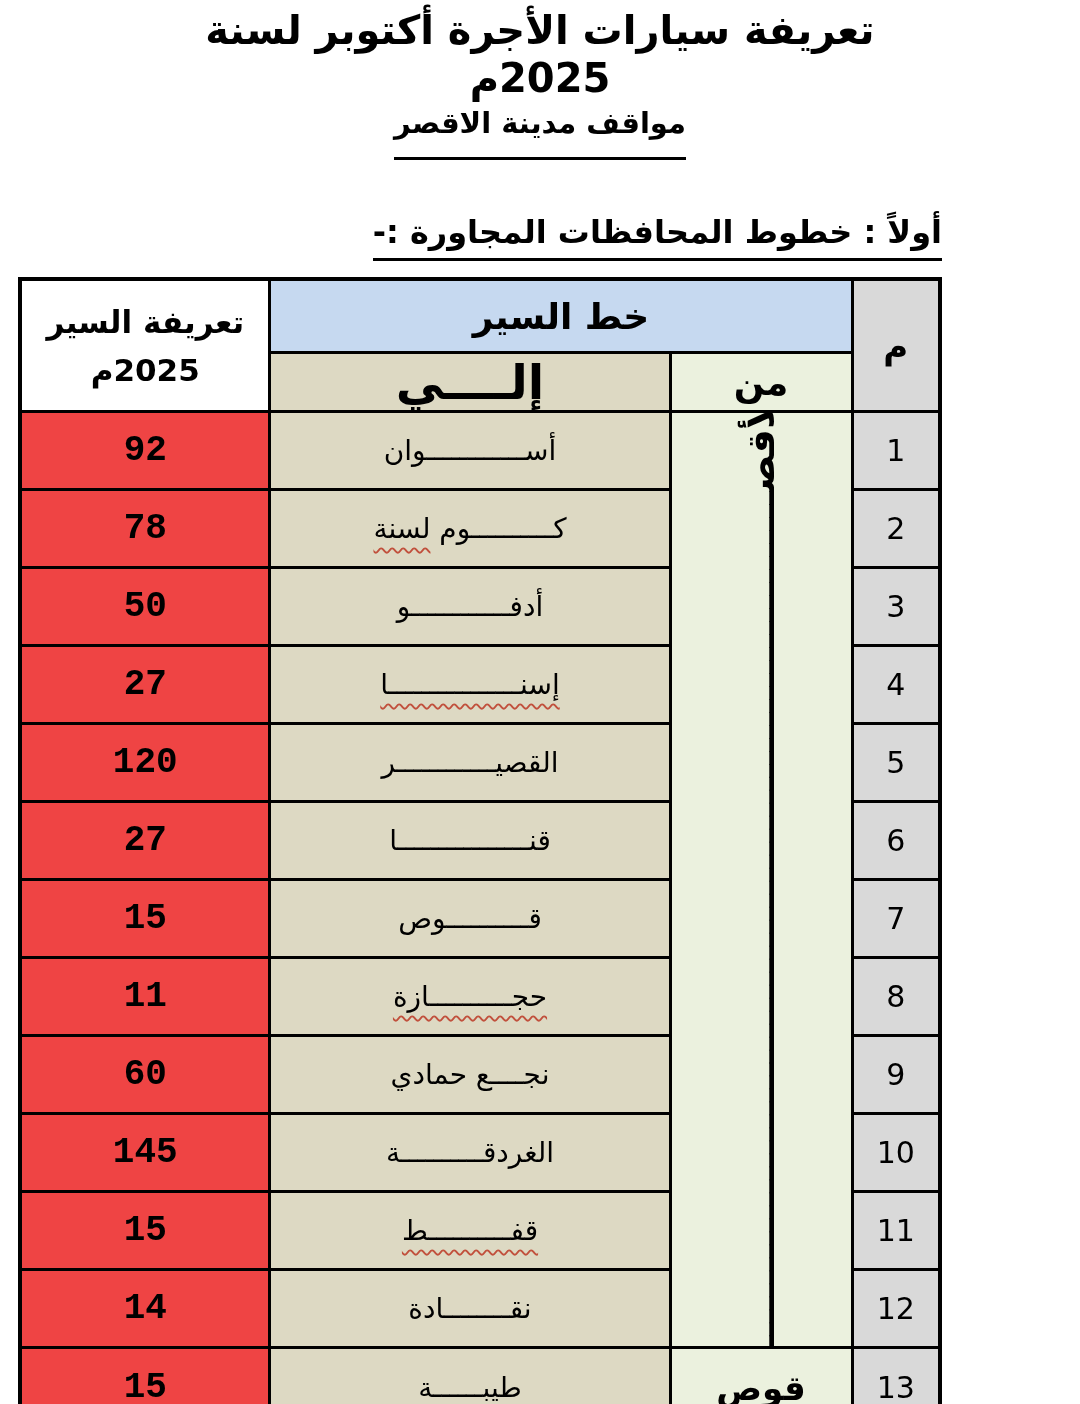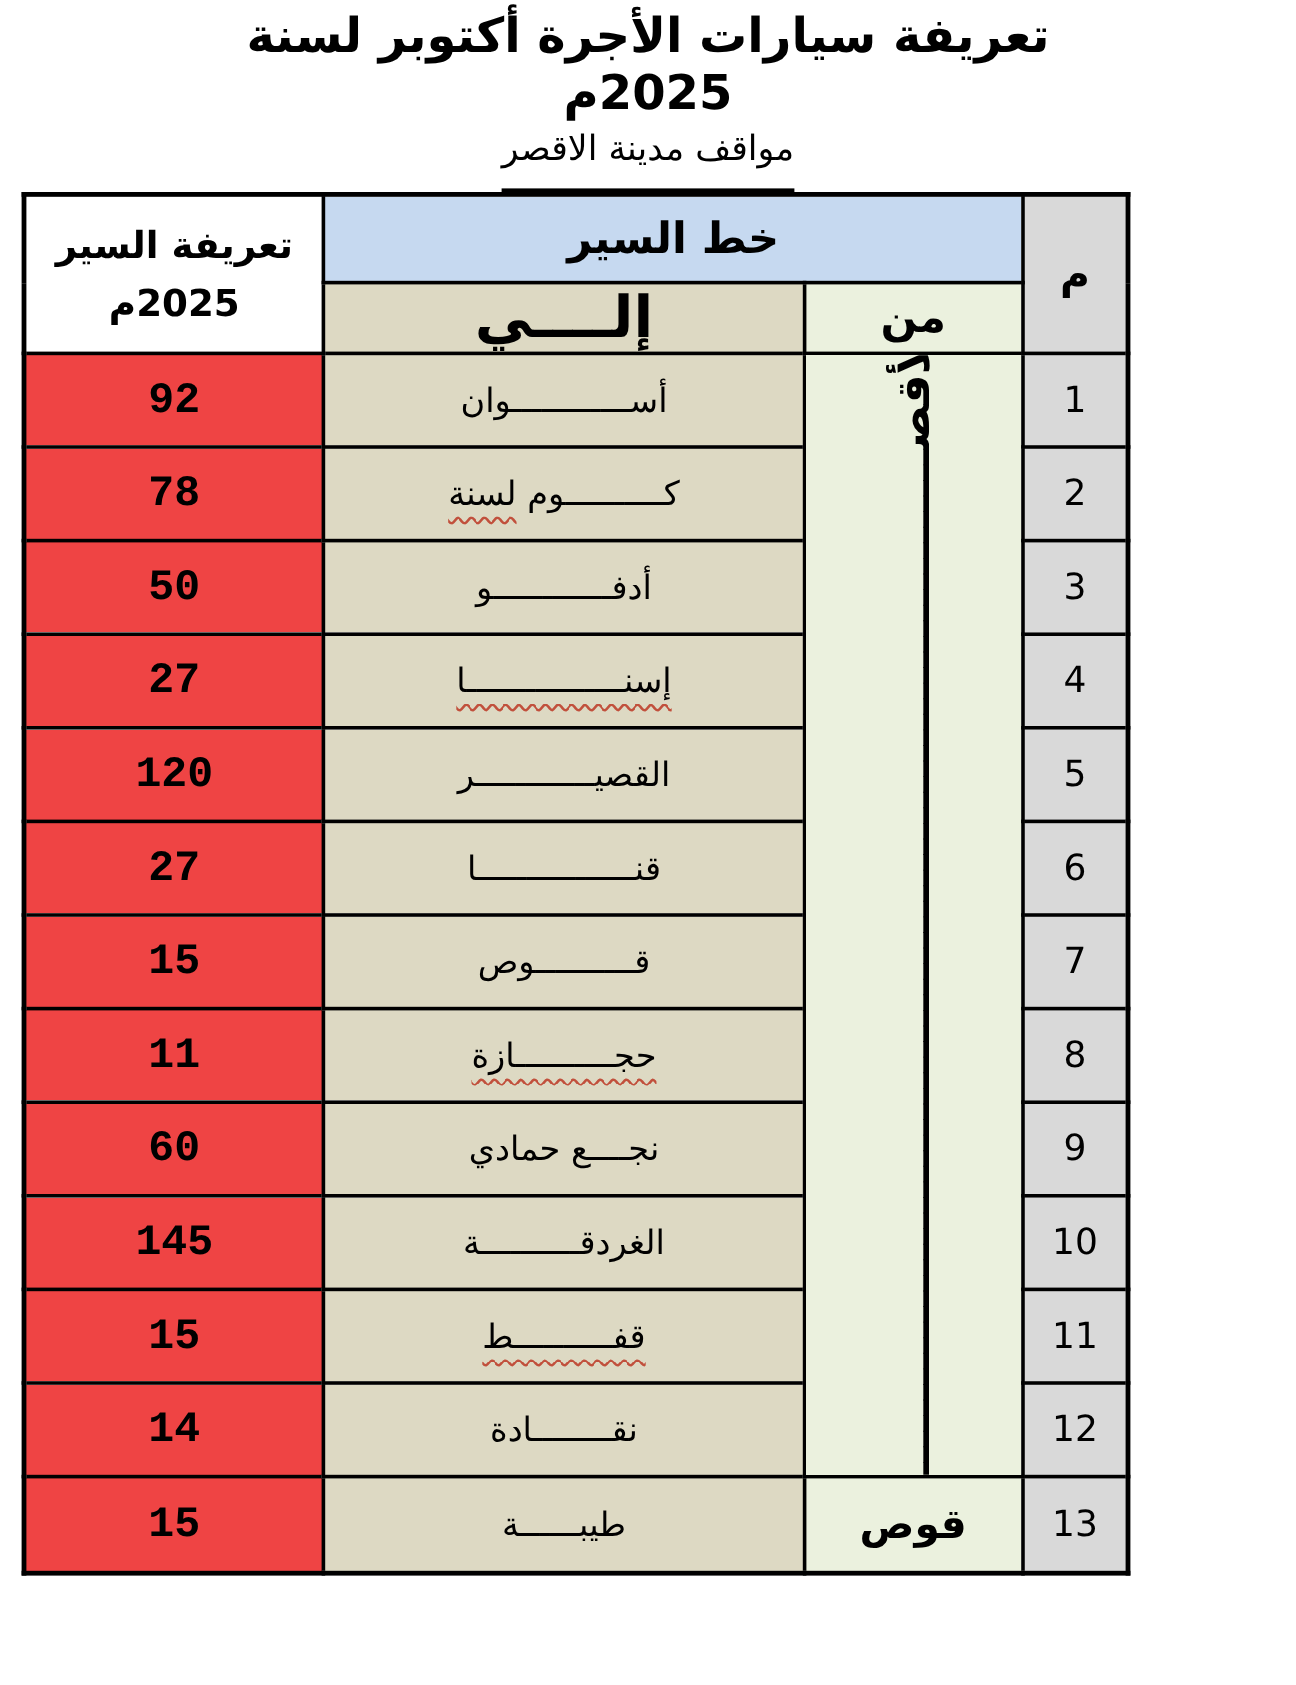--- a/index.html
+++ b/index.html
@@ -23,21 +23,21 @@
     text-align:center;
     font-size:40px;
     font-weight:bold;
     margin-top:6px;
     line-height:1.2;
   }
   .subtitle-wrap{text-align:center;margin-top:4px;}
   .subtitle{
     display:inline-block;
     font-size:29px;
-    font-weight:normal;
+    font-weight:bold;
     border-bottom:3px solid #000;
     padding-bottom:16px;
     line-height:1.2;
   }
   .section-wrap{text-align:right;margin-top:52px;margin-bottom:16px;}
   .section-heading{
     display:inline-block;
     font-size:32px;
     font-weight:bold;
     border-bottom:3px solid #000;
@@ -135,20 +135,23 @@
     text-underline-offset:9px;
   }
 </style>
 </head>
 <body>
 
 <div class="page">
   <div class="title">تعريفة سيارات الأجرة أكتوبر لسنة 2025م</div>
   <div class="subtitle-wrap">
     <span class="subtitle">مواقف مدينة الاقصر</span>
+  </div>
+  <div class="section-wrap">
+    <span class="section-heading">أولاً : خطوط المحافظات المجاورة :-</span>
   </div>
 
   <table class="tariff">
     <colgroup>
       <col class="c-num">
         <col class="c-from">
         <col class="c-to">
         <col class="c-fare">
     </colgroup>
     <tbody>

